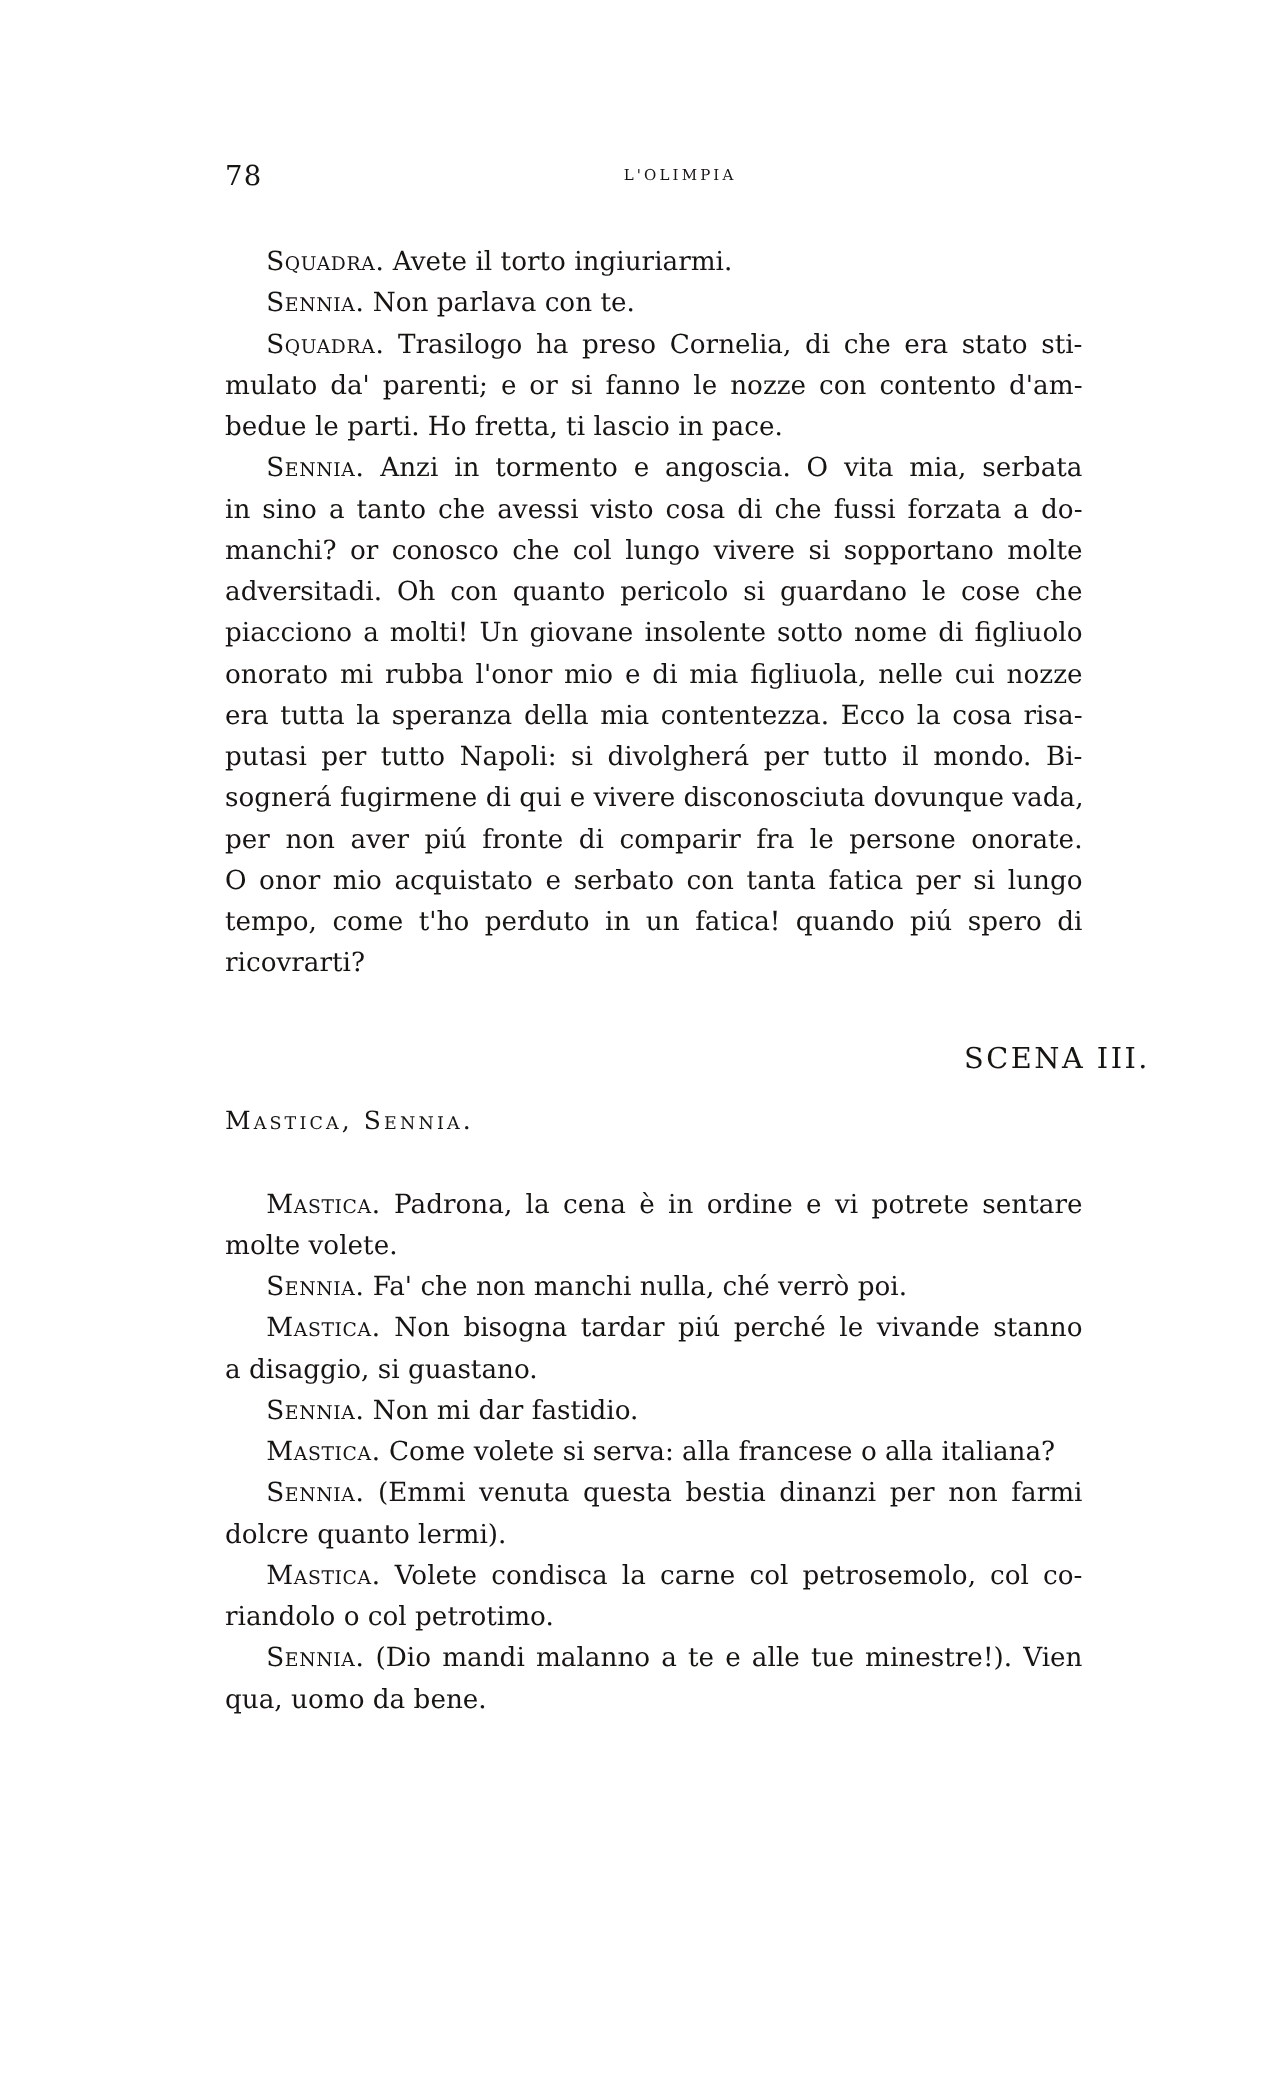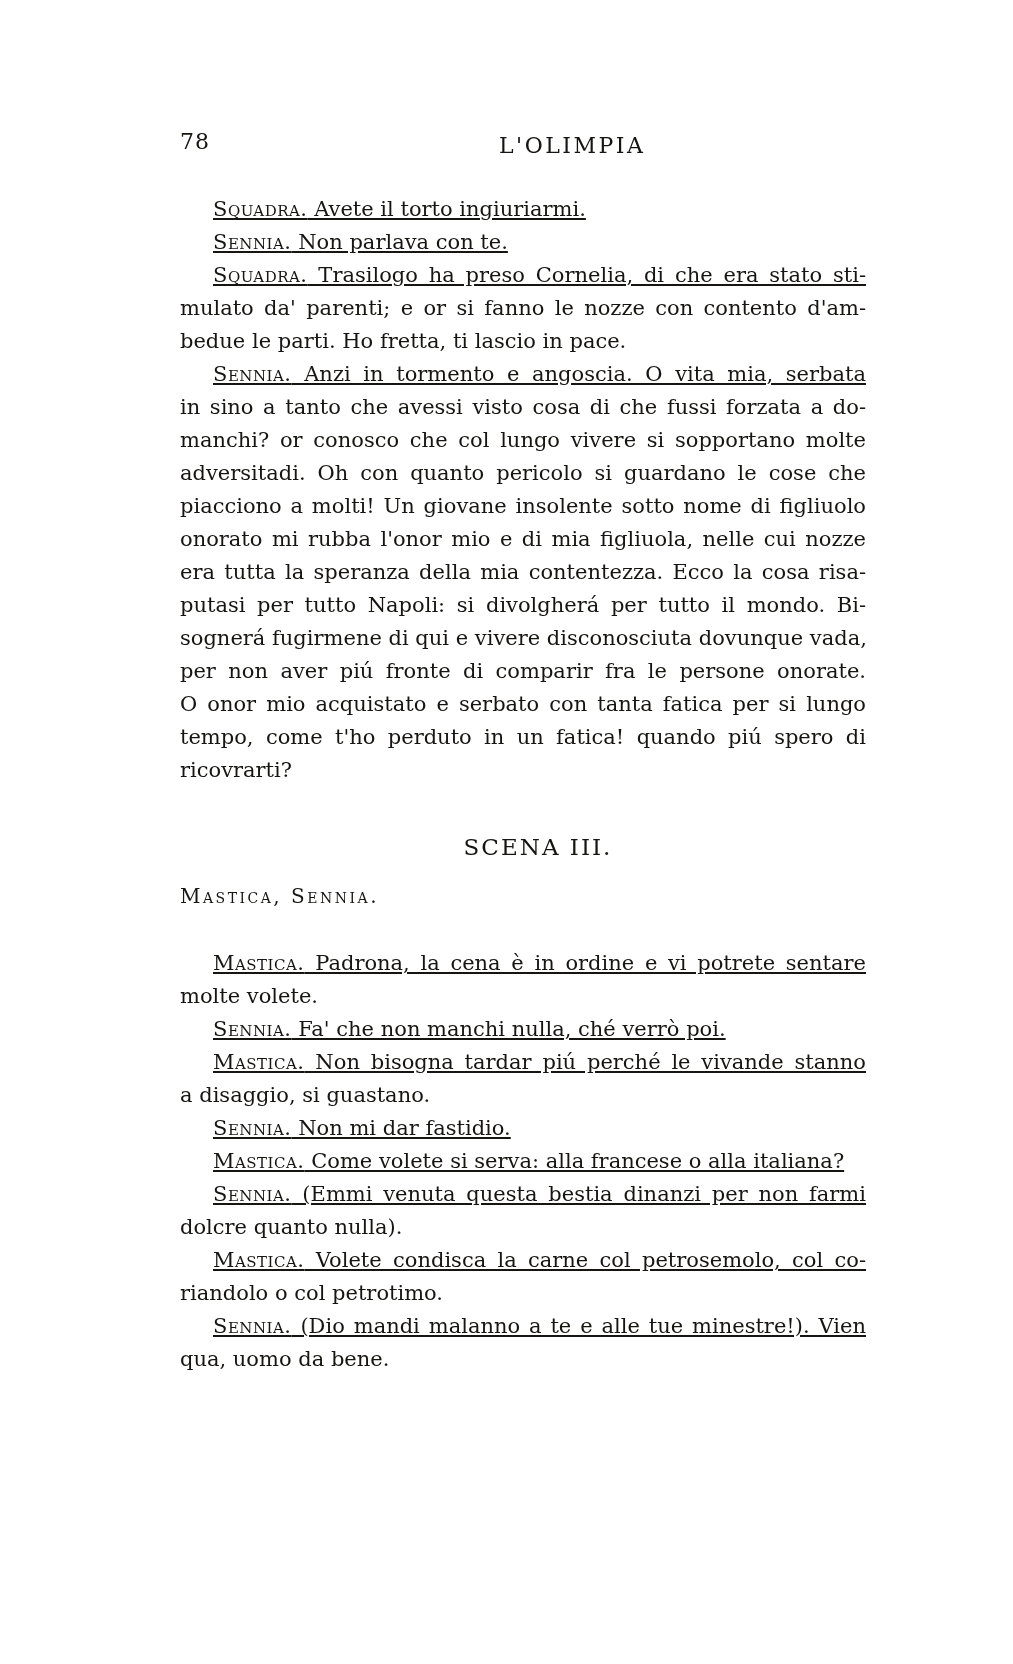--- a/index.html
+++ b/index.html
@@ -17,21 +17,21 @@
     position: absolute;
     left: 180px;
     top: 129px;
     font-size: 22px;
     letter-spacing: 1px;
   }
   .running-title {
     position: absolute;
     left: 499px;
     top: 133px;
-    font-size: 22px;
+    font-size: 12px;
     letter-spacing: 2.5px;
   }
   .text-block {
     position: absolute;
     left: 180px;
     width: 686px;
     font-size: 21px;
     line-height: 33px;
   }
   #body1 { top: 193px; }
@@ -39,31 +39,31 @@
   .line {
     height: 33px;
     white-space: nowrap;
     text-align: justify;
     text-align-last: justify;
   }
   .line.last {
     text-align: left;
     text-align-last: left;
   }
-  .line.indent { padding-left: 33px; text-decoration: underline; }
+  .line.indent { padding-left: 33px; }
   .speaker {
     font-variant: small-caps;
     letter-spacing: 0.5px;
   }
   .scene-heading {
     position: absolute;
-    left: 168px;
+    left: 180px;
     top: 834px;
     width: 740px;
-    text-align: center;
+    text-align: right;
     font-size: 23px;
     letter-spacing: 2px;
   }
   .scene-characters {
     position: absolute;
     left: 180px;
     top: 884px;
     width: 730px;
     text-align: left;
     font-size: 20px;
@@ -104,19 +104,19 @@
 
   <div class="text-block" id="body2">
       <div class="line indent"><span class="speaker">Mastica.</span> Padrona, la cena è in ordine e vi potrete sentare</div>
       <div class="line last">molte volete.</div>
       <div class="line indent last"><span class="speaker">Sennia.</span> Fa' che non manchi nulla, ché verrò poi.</div>
       <div class="line indent"><span class="speaker">Mastica.</span> Non bisogna tardar piú perché le vivande stanno</div>
       <div class="line last">a disaggio, si guastano.</div>
       <div class="line indent last"><span class="speaker">Sennia.</span> Non mi dar fastidio.</div>
       <div class="line indent last"><span class="speaker">Mastica.</span> Come volete si serva: alla francese o alla italiana?</div>
       <div class="line indent"><span class="speaker">Sennia.</span> (Emmi venuta questa bestia dinanzi per non farmi</div>
-      <div class="line last">dolcre quanto nulla).</div>
+      <div class="line last">dolcre quanto lermi).</div>
       <div class="line indent"><span class="speaker">Mastica.</span> Volete condisca la carne col petrosemolo, col co-</div>
       <div class="line last">riandolo o col petrotimo.</div>
       <div class="line indent"><span class="speaker">Sennia.</span> (Dio mandi malanno a te e alle tue minestre!). Vien</div>
       <div class="line last">qua, uomo da bene.</div>
     </div>
 </div>
 
 </body></html>

